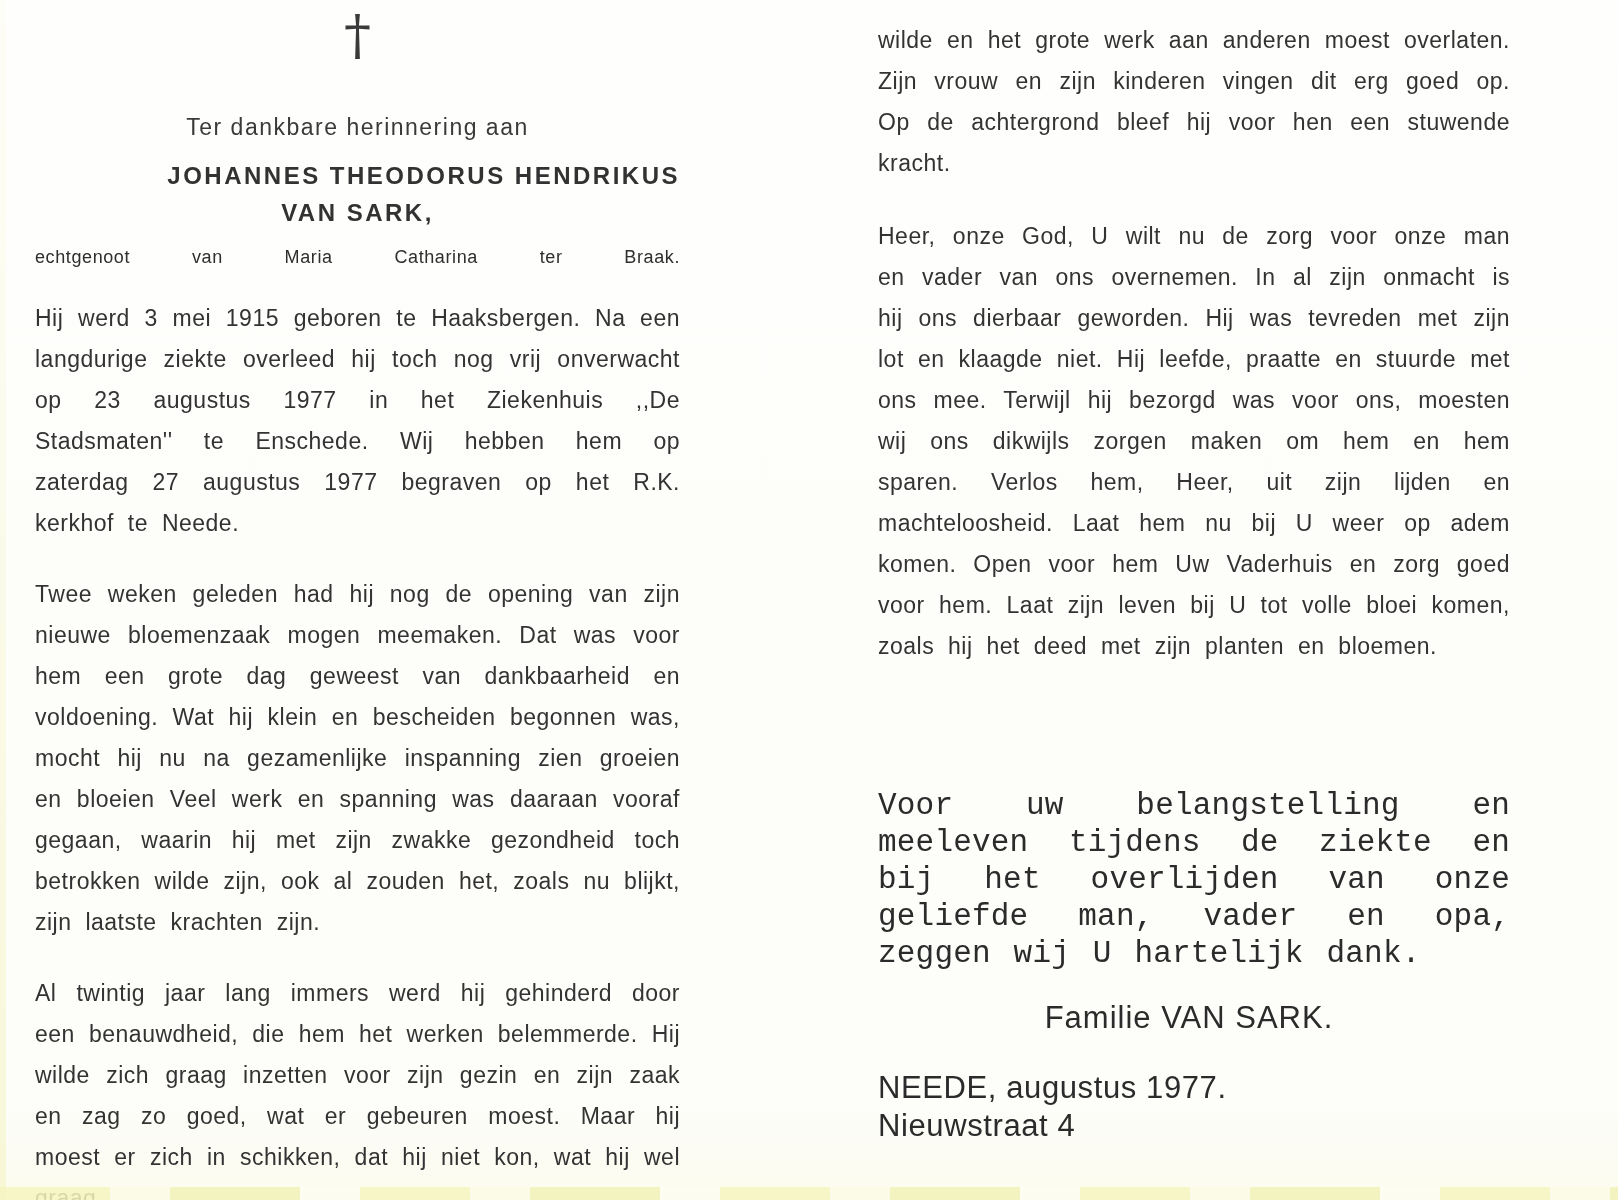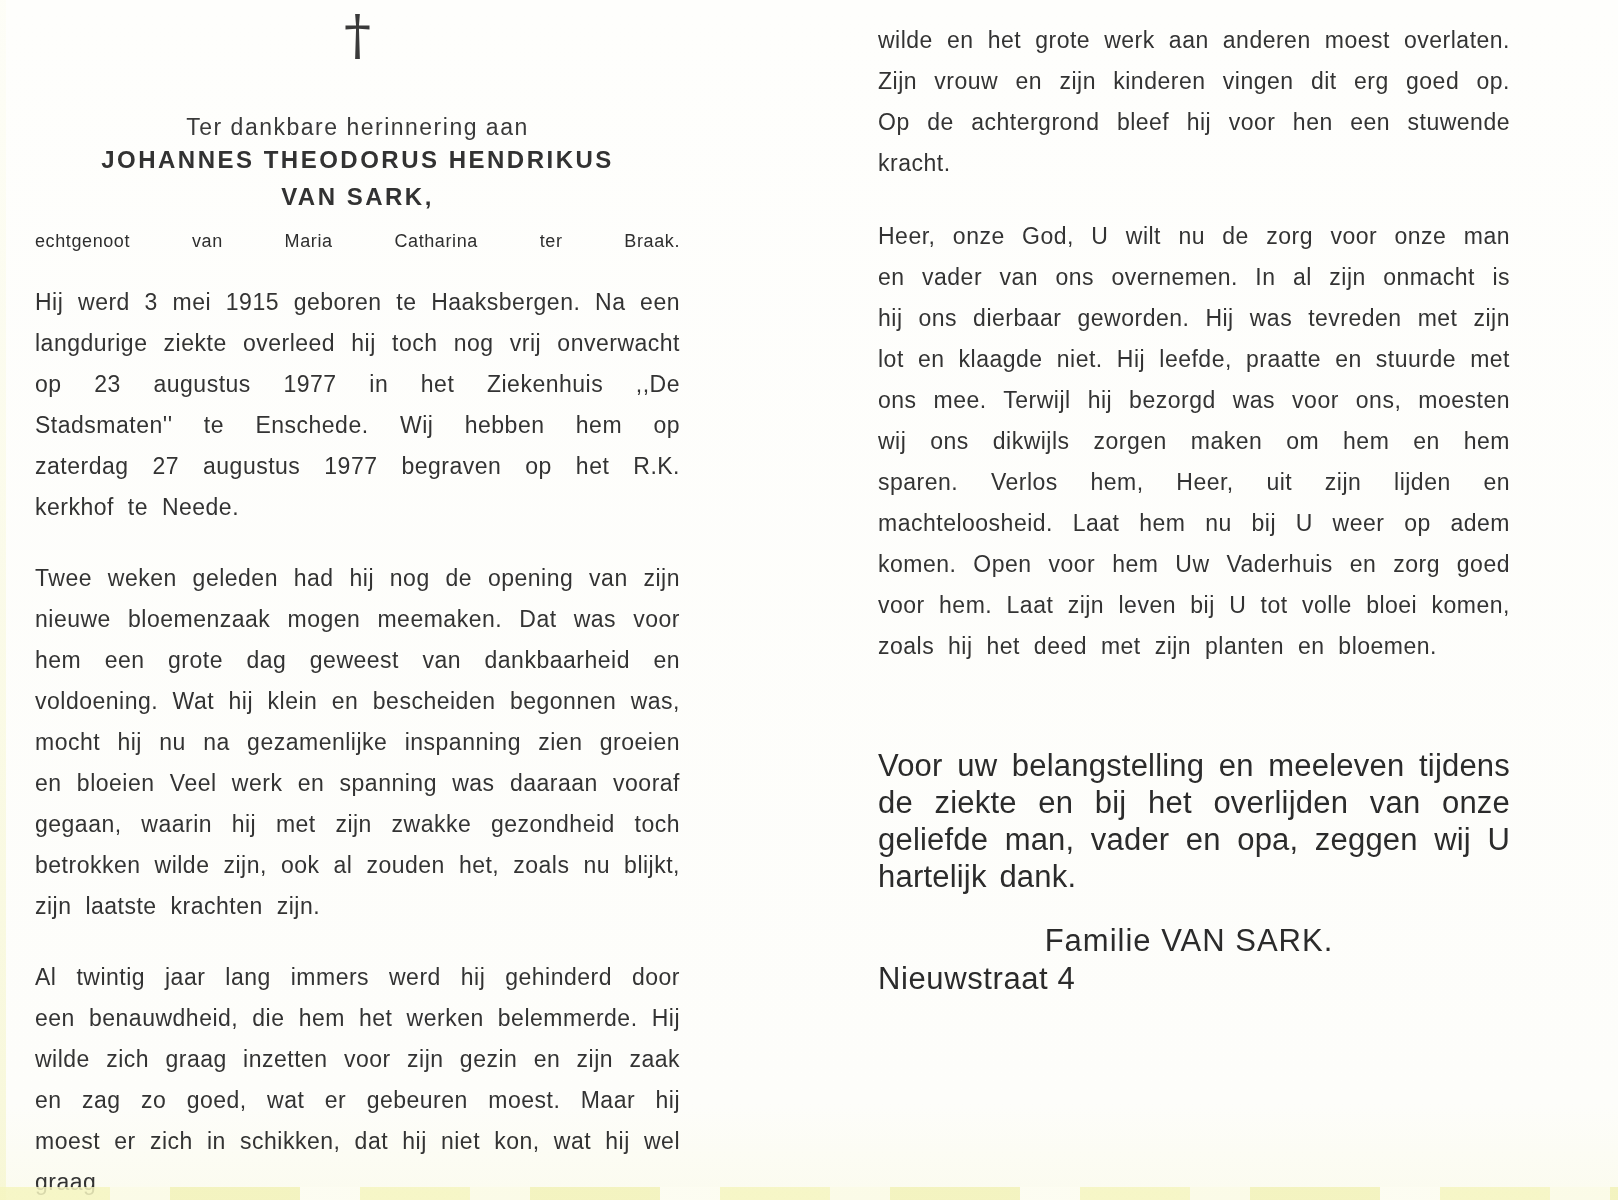--- a/index.html
+++ b/index.html
@@ -36,24 +36,25 @@
     color: #3a3a3a;
   }
   .intro {
     text-align: center;
     font-size: 23px;
     letter-spacing: 1.5px;
     margin-top: 48px;
     color: #3a3a3a;
   }
   .name {
-    text-align: center;
+    text-align: right;
     font-size: 24px;
     font-weight: bold;
     letter-spacing: 2.5px;
+    margin-top: 16px;
     line-height: 37px;
     color: #323232;
   }
   .name-line2 {
     font-size: 24px;
     font-weight: bold;
     letter-spacing: 2.5px;
     text-align: center;
     line-height: 37px;
     color: #323232;
@@ -82,27 +83,28 @@
     top: 20px;
     width: 632px;
   }
   .col-right .para:first-child {
     margin-top: 0;
   }
   .col-right .para + .para {
     margin-top: 32px;
   }
   .thanks {
-    margin-top: 80px;
+    margin-top: 120px;
     font-size: 31px;
     line-height: 37px;
     text-align: justify;
     word-spacing: 4px;
     letter-spacing: 0.2px;
     color: #2b2b2b;
+    font-family: Liberation Mono, monospace;
   }
   .family {
     margin-top: 28px;
     font-size: 31px;
     letter-spacing: 1px;
     text-align: center;
     padding-right: 10px;
     color: #2b2b2b;
   }
   .place-date {
@@ -157,19 +159,20 @@
     <div class="para">Hij werd 3 mei 1915 geboren te Haaksbergen. Na een langdurige ziekte overleed hij toch nog vrij onverwacht op 23 augustus 1977 in het Ziekenhuis ,,De Stadsmaten'' te Enschede. Wij hebben hem op zaterdag 27 augustus 1977 begraven op het R.K. kerkhof te Neede.</div>
     <div class="para">Twee weken geleden had hij nog de opening van zijn nieuwe bloemenzaak mogen meemaken. Dat was voor hem een grote dag geweest van dankbaarheid en voldoening. Wat hij klein en bescheiden begonnen was, mocht hij nu na gezamenlijke inspanning zien groeien en bloeien Veel werk en spanning was daaraan vooraf gegaan, waarin hij met zijn zwakke gezondheid toch betrokken wilde zijn, ook al zouden het, zoals nu blijkt, zijn laatste krachten zijn.</div>
     <div class="para">Al twintig jaar lang immers werd hij gehinderd door een benauwdheid, die hem het werken belemmerde. Hij wilde zich graag inzetten voor zijn gezin en zijn zaak en zag zo goed, wat er gebeuren moest. Maar hij moest er zich in schikken, dat hij niet kon, wat hij wel graag</div>
   </div>
 
   <div class="col-right">
     <div class="para">wilde en het grote werk aan anderen moest overlaten. Zijn vrouw en zijn kinderen vingen dit erg goed op. Op de achtergrond bleef hij voor hen een stuwende kracht.</div>
     <div class="para">Heer, onze God, U wilt nu de zorg voor onze man en vader van ons overnemen. In al zijn onmacht is hij ons dierbaar geworden. Hij was tevreden met zijn lot en klaagde niet. Hij leefde, praatte en stuurde met ons mee. Terwijl hij bezorgd was voor ons, moesten wij ons dikwijls zorgen maken om hem en hem sparen. Verlos hem, Heer, uit zijn lijden en machteloosheid. Laat hem nu bij U weer op adem komen. Open voor hem Uw Vaderhuis en zorg goed voor hem. Laat zijn leven bij U tot volle bloei komen, zoals hij het deed met zijn planten en bloemen.</div>
     <div class="thanks">Voor uw belangstelling en meeleven tijdens de ziekte en bij het overlijden van onze geliefde man, vader en opa, zeggen wij U hartelijk dank.</div>
     <div class="family">Familie VAN SARK.</div>
+    <div class="place-date">NEEDE, augustus 1977.</div>
     <div class="address">Nieuwstraat 4</div>
   </div>
 
   <div class="left-edge"></div>
   <div class="bottom-edge"></div>
 
 </div>
 
 </body></html>

